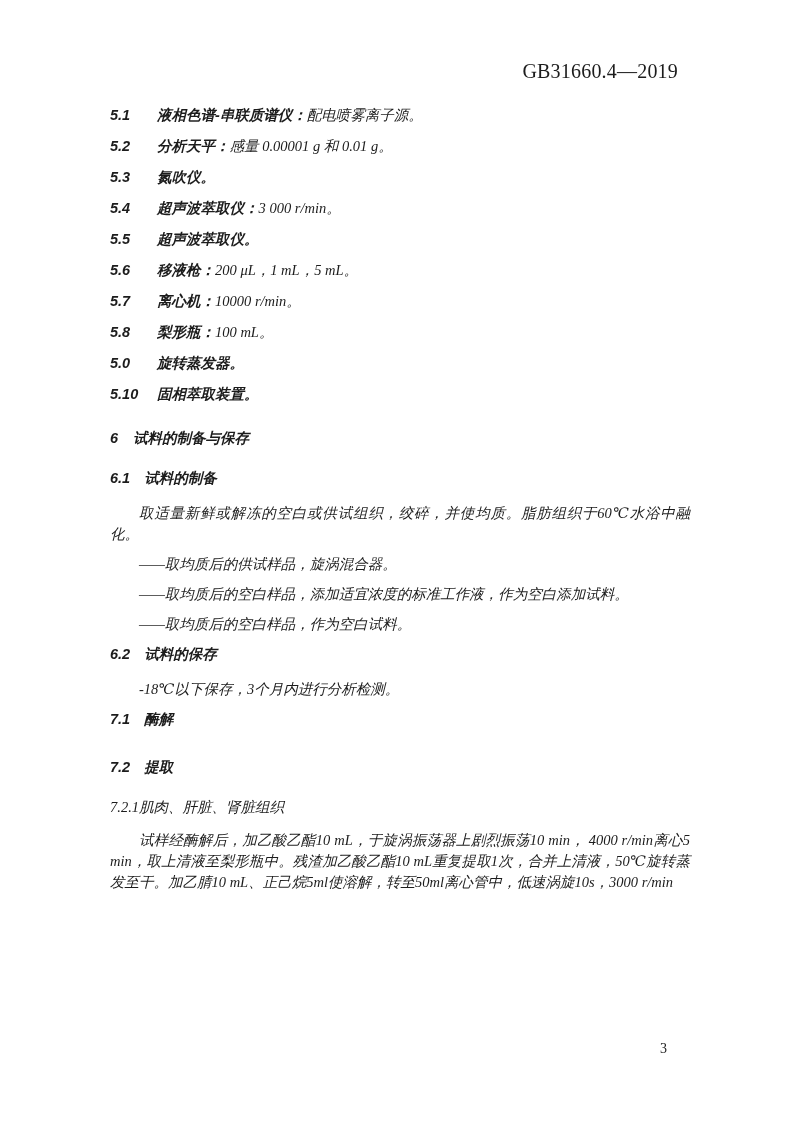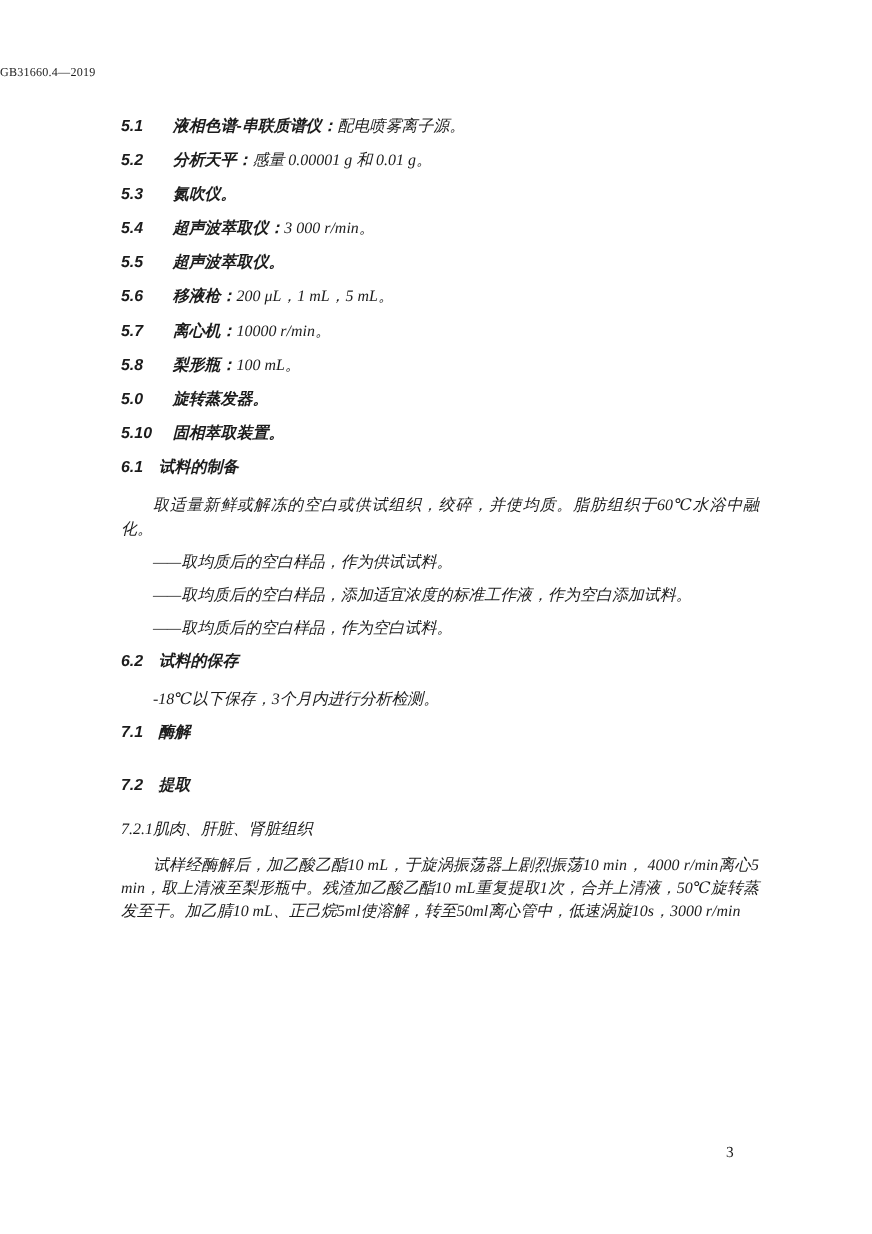--- a/index.html
+++ b/index.html
@@ -11,22 +11,23 @@
     color: #1c1c1c;
     font-family: "Liberation Serif", "DejaVu Serif", serif;
     font-size: 14.5px;
     overflow: hidden;
   }
   .std-code {
     position: absolute;
     top: 60px;
     left: 0;
     width: 678px;
+    text-align: right;
     font-family: "Liberation Serif", "DejaVu Serif", serif;
-    font-size: 11px;
+    font-size: 20px;
     letter-spacing: 0.2px;
   }
   .doc-body {
     position: absolute;
     top: 0;
     left: 110px;
     width: 580px;
     padding-top: 105px;
     display: flex;
     flex-direction: column;
@@ -80,23 +81,24 @@
       <div class="block block-item idx-0"><span class="num">5.1</span><span class="label">液相色谱-串联质谱仪：</span><span class="rest">配电喷雾离子源。</span></div>
       <div class="block block-item idx-1"><span class="num">5.2</span><span class="label">分析天平：</span><span class="rest">感量 0.00001 g 和 0.01 g。</span></div>
       <div class="block block-item idx-2"><span class="num">5.3</span><span class="label">氮吹仪。</span></div>
       <div class="block block-item idx-3"><span class="num">5.4</span><span class="label">超声波萃取仪：</span><span class="rest">3 000 r/min。</span></div>
       <div class="block block-item idx-4"><span class="num">5.5</span><span class="label">超声波萃取仪。</span></div>
       <div class="block block-item idx-5"><span class="num">5.6</span><span class="label">移液枪：</span><span class="rest">200 μL，1 mL，5 mL。</span></div>
       <div class="block block-item idx-6"><span class="num">5.7</span><span class="label">离心机：</span><span class="rest">10000 r/min。</span></div>
       <div class="block block-item idx-7"><span class="num">5.8</span><span class="label">梨形瓶：</span><span class="rest">100 mL。</span></div>
       <div class="block block-item idx-8"><span class="num">5.0</span><span class="label">旋转蒸发器。</span></div>
       <div class="block block-item idx-9"><span class="num">5.10</span><span class="label">固相萃取装置。</span></div>
+      <div class="block block-h1 idx-10"><span class="num">6</span><span class="title">试料的制备与保存</span></div>
       <div class="block block-h2 idx-11"><span class="num">6.1</span><span class="title">试料的制备</span></div>
       <div class="block block-para idx-12"><span class="rest">取适量新鲜或解冻的空白或供试组织，绞碎，并使均质。脂肪组织于60℃水浴中融化。</span></div>
-      <div class="block block-dash idx-13"><span class="rest">——取均质后的空白样品，作为供试试料。</span></div>
+      <div class="block block-dash idx-13"><span class="rest">——取均质后的供试样品，旋涡混合器。</span></div>
       <div class="block block-dash idx-15"><span class="rest">——取均质后的空白样品，添加适宜浓度的标准工作液，作为空白添加试料。</span></div>
       <div class="block block-dash idx-14"><span class="rest">——取均质后的空白样品，作为空白试料。</span></div>
       <div class="block block-h2 idx-16"><span class="num">6.2</span><span class="title">试料的保存</span></div>
       <div class="block block-para idx-17"><span class="rest">-18℃以下保存，3个月内进行分析检测。</span></div>
       <div class="block block-h2 idx-19"><span class="num">7.1</span><span class="title">酶解</span></div>
       <div class="block block-h2 idx-21"><span class="num">7.2</span><span class="title">提取</span></div>
       <div class="block block-h3 idx-22"><span class="num">7.2.1</span><span class="title">肌肉、肝脏、肾脏组织</span></div>
       <div class="block block-para idx-23"><span class="rest">试样经酶解后，加乙酸乙酯10 mL，于旋涡振荡器上剧烈振荡10 min， 4000 r/min离心5 min，取上清液至梨形瓶中。残渣加乙酸乙酯10 mL重复提取1次，合并上清液，50℃旋转蒸发至干。加乙腈10 mL、正己烷5ml使溶解，转至50ml离心管中，低速涡旋10s，3000 r/min</span></div>
     </main>
 

